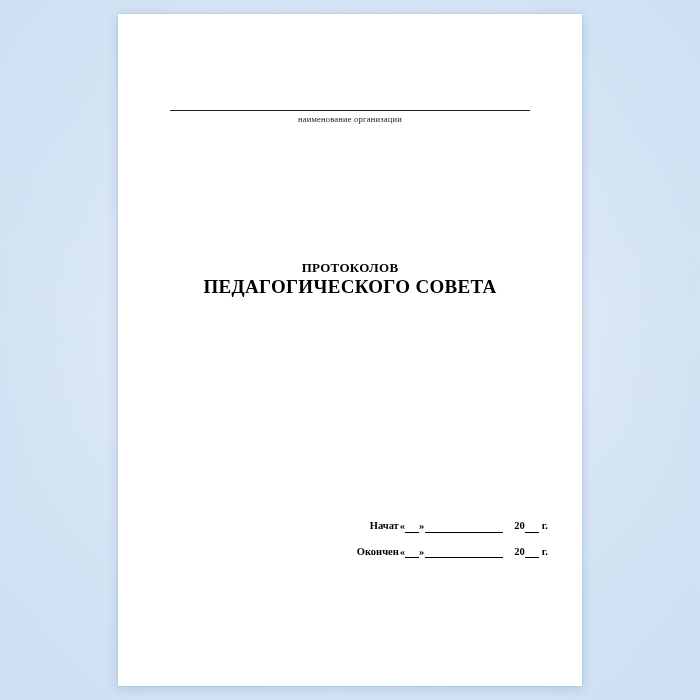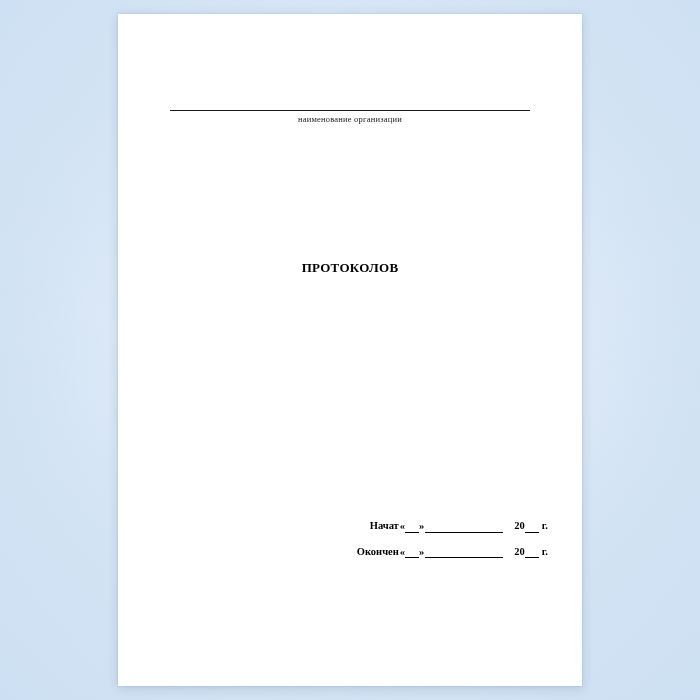--- a/index.html
+++ b/index.html
@@ -144,20 +144,21 @@
 
   <div class="sheet">
 
     <div class="org-block">
       <div class="org-rule"></div>
       <div class="org-caption">наименование организации</div>
     </div>
 
     <div class="title-block">
       <div class="title-sub1">ПРОТОКОЛОВ</div>
+      <div class="title-sub2">ПЕДАГОГИЧЕСКОГО СОВЕТА</div>
     </div>
 
     <div class="dates-block">
 
       <div class="date-row">
         <span class="date-label">Начат</span>
         <span class="date-quote">«</span>
         <span class="date-underline-short"></span>
         <span class="date-quote">»</span>
         <span class="date-fill"></span>

